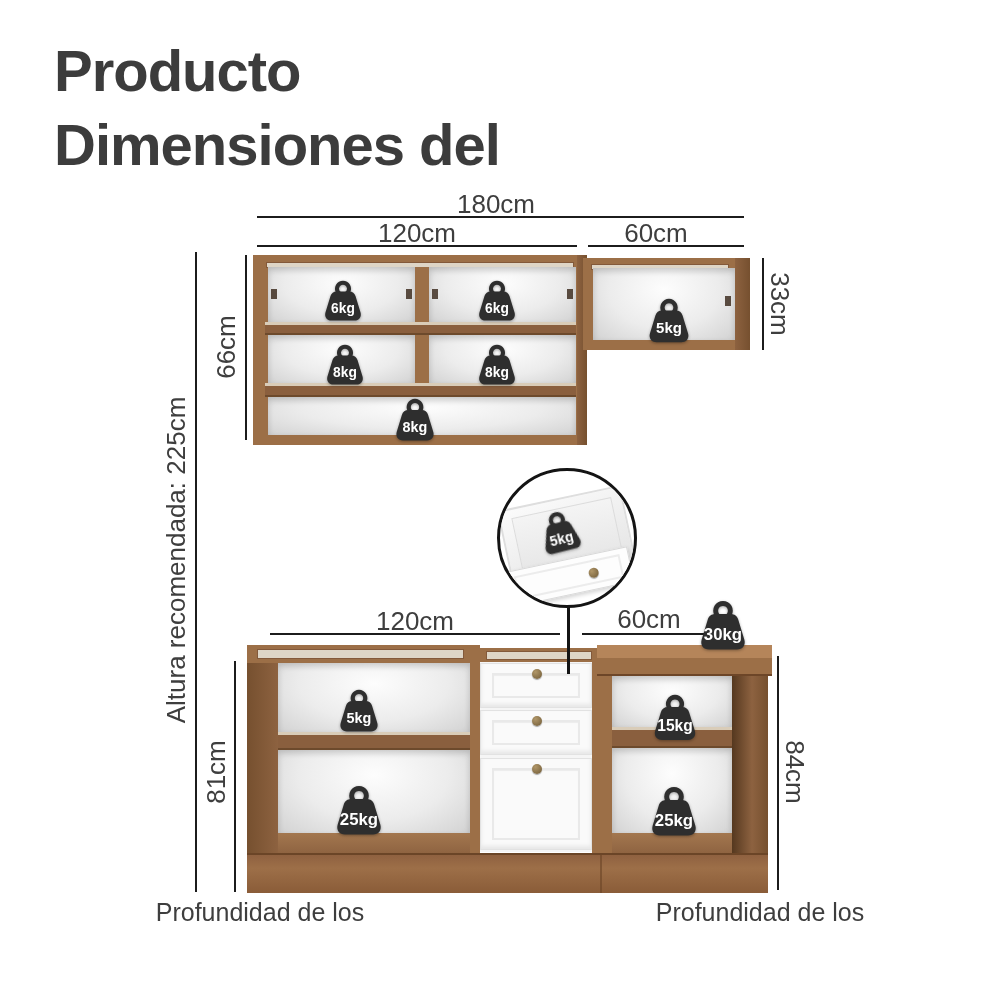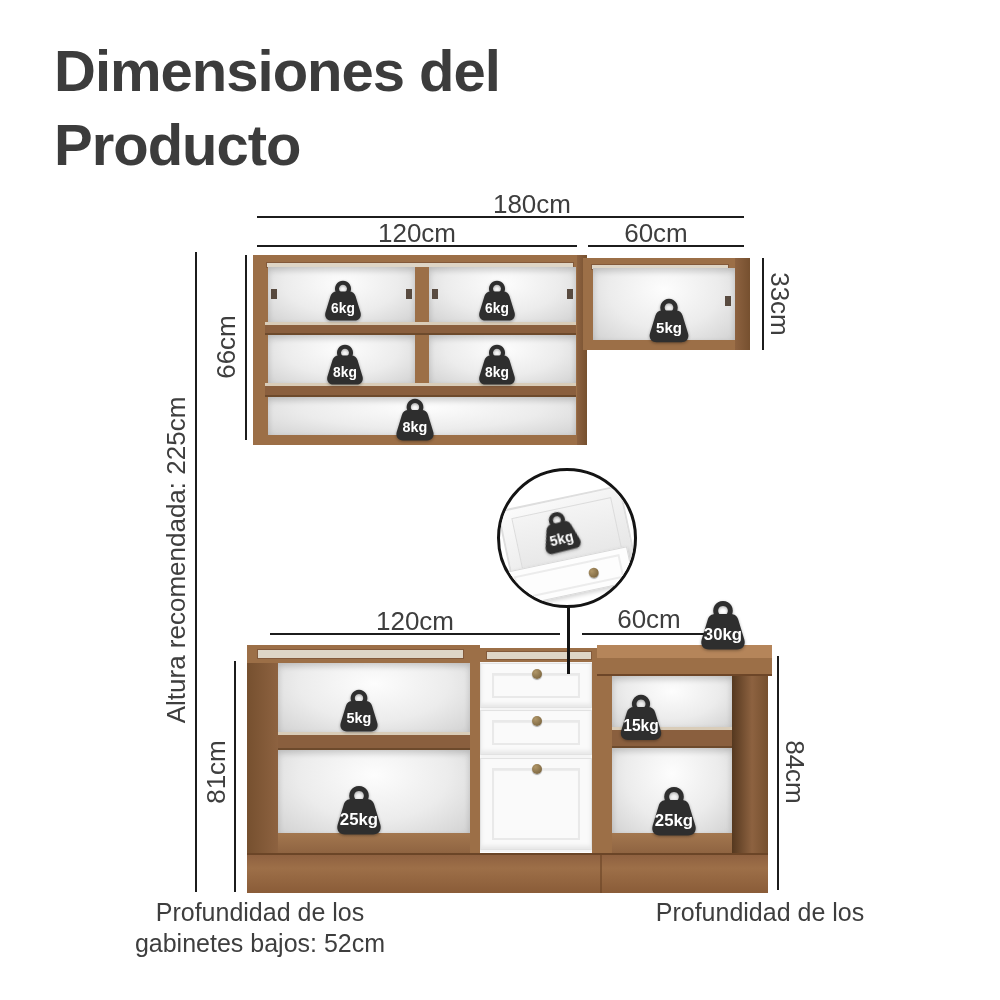--- a/index.html
+++ b/index.html
@@ -53,25 +53,25 @@
   .weight text{font-family:"Liberation Sans","DejaVu Sans",sans-serif;font-weight:700;}
   
   .caption{font-size:25px;line-height:1.24;color:#3e3e3e;text-align:center;}
 </style>
 </head>
 <body>
 
 <div id="stage">
 
   <div id="title" class="abs">
+    <div>Producto</div>
     <div>Dimensiones del</div>
-    <div>Producto</div>
-  </div>
-
-  <div class="abs dlabel" style="left:451px;top:189px;width:120px;text-align:right;">180cm</div>
+  </div>
+
+  <div class="abs dlabel" style="left:436px;top:189px;width:120px;">180cm</div>
   <div class="abs dline-h" style="left:257px;top:216px;width:487px;"></div>
 
   <div class="abs dlabel" style="left:357px;top:218px;width:120px;">120cm</div>
   <div class="abs dline-h" style="left:257px;top:245px;width:320px;"></div>
 
   <div class="abs dlabel" style="left:596px;top:218px;width:120px;">60cm</div>
   <div class="abs dline-h" style="left:588px;top:245px;width:156px;"></div>
 
   <div class="abs dline-v" style="left:245px;top:255px;height:185px;"></div>
   <div class="abs dlabel rot-ccw" style="left:176px;top:332px;width:100px;height:30px;">66cm</div>
@@ -246,36 +246,35 @@
         <text x="30" y="42.5" text-anchor="middle" font-size="18" fill="#ffffff">5kg</text>
       </svg>
     </div>
   <div class="weight" style="left:331px;top:785px;width:56px;">
       <svg viewBox="0 0 60 56">
         <path d="M30 1a10.5 10.5 0 1 0 .004 0z M30 6.3a5.2 5.2 0 1 1 -.004 0z" fill-rule="evenodd" fill="#2e2e2e"></path>
         <path d="M22 15h16c4.5 0 7.2 2.3 8.3 6l6.6 21.5C54.5 48.3 51 53 45 53H15c-6 0-9.5-4.7-7.9-10.5L13.7 21c1.1-3.7 3.8-6 8.3-6z" fill="#2e2e2e"></path>
         <text x="30" y="42.5" text-anchor="middle" font-size="18" fill="#ffffff">25kg</text>
       </svg>
     </div>
-  <div class="weight" style="left:615px;top:694px;width:52px;">
+  <div class="weight" style="left:649px;top:694px;width:52px;">
       <svg viewBox="0 0 60 56">
         <path d="M30 1a10.5 10.5 0 1 0 .004 0z M30 6.3a5.2 5.2 0 1 1 -.004 0z" fill-rule="evenodd" fill="#2e2e2e"></path>
         <path d="M22 15h16c4.5 0 7.2 2.3 8.3 6l6.6 21.5C54.5 48.3 51 53 45 53H15c-6 0-9.5-4.7-7.9-10.5L13.7 21c1.1-3.7 3.8-6 8.3-6z" fill="#2e2e2e"></path>
         <text x="30" y="42.5" text-anchor="middle" font-size="18" fill="#ffffff">15kg</text>
       </svg>
     </div>
   <div class="weight" style="left:646px;top:786px;width:56px;">
       <svg viewBox="0 0 60 56">
         <path d="M30 1a10.5 10.5 0 1 0 .004 0z M30 6.3a5.2 5.2 0 1 1 -.004 0z" fill-rule="evenodd" fill="#2e2e2e"></path>
         <path d="M22 15h16c4.5 0 7.2 2.3 8.3 6l6.6 21.5C54.5 48.3 51 53 45 53H15c-6 0-9.5-4.7-7.9-10.5L13.7 21c1.1-3.7 3.8-6 8.3-6z" fill="#2e2e2e"></path>
         <text x="30" y="42.5" text-anchor="middle" font-size="18" fill="#ffffff">25kg</text>
       </svg>
     </div>
 
   <div class="abs caption" style="left:90px;top:897px;width:340px;">
     <div>Profundidad de los</div>
-    <div>gabinetes bajos: 52cm</div>
   </div>
   <div class="abs caption" style="left:565px;top:897px;width:390px;">
     <div>Profundidad de los</div>
   </div>
 
 </div>
 
 </body></html>

